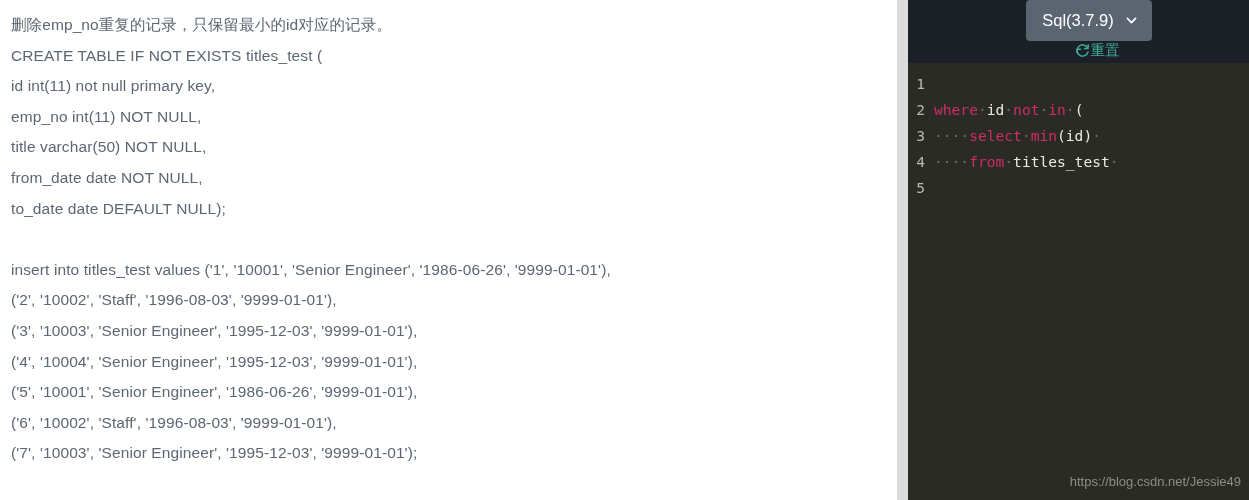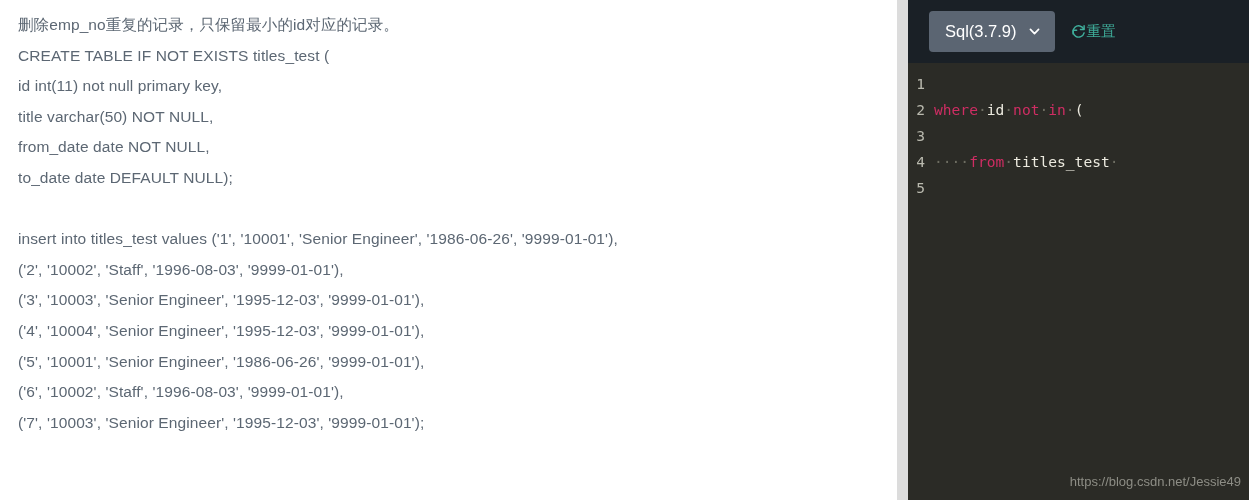--- a/index.html
+++ b/index.html
@@ -21,21 +21,21 @@
     background: #ffffff;
   }
 
   
   .left-pane {
     position: relative;
     width: 897px;
     height: 500px;
     background: #ffffff;
     box-sizing: border-box;
-    padding: 10px 0 0 18px;
+    padding: 10px 0 0 11px;
     overflow: hidden;
   }
   .desc-line {
     font-family: "Liberation Sans", sans-serif;
     font-size: 15.5px;
     line-height: 30.6px;
     color: #5c6773;
     white-space: pre;
     letter-spacing: 0.1px;
   }
@@ -65,20 +65,21 @@
     flex: 0 0 341px;
     overflow: hidden;
   }
   .editor-header {
     height: 63px;
     background: #1a2026;
     display: flex;
     align-items: center;
     padding-left: 21px;
     box-sizing: border-box;
+    flex-direction: column;
   }
   .lang-select {
     display: inline-flex;
     align-items: center;
     gap: 11px;
     height: 41px;
     padding: 0 14px 0 16px;
     background: #5b6572;
     border-radius: 4px;
     color: #ffffff;
@@ -164,20 +165,21 @@
 </head>
 <body>
 
 <div class="screen">
 
   <div class="left-pane">
     <div id="desc-container">
         <div class="desc-line">删除emp_no重复的记录，只保留最小的id对应的记录。</div>
         <div class="desc-line">CREATE TABLE IF NOT EXISTS titles_test (</div>
         <div class="desc-line">id int(11) not null primary key,</div>
+        <div class="desc-line">emp_no int(11) NOT NULL,</div>
         <div class="desc-line">title varchar(50) NOT NULL,</div>
         <div class="desc-line">from_date date NOT NULL,</div>
         <div class="desc-line">to_date date DEFAULT NULL);</div>
         <div class="desc-line blank"></div>
         <div class="desc-line">insert into titles_test values ('1', '10001', 'Senior Engineer', '1986-06-26', '9999-01-01'),</div>
         <div class="desc-line">('2', '10002', 'Staff', '1996-08-03', '9999-01-01'),</div>
         <div class="desc-line">('3', '10003', 'Senior Engineer', '1995-12-03', '9999-01-01'),</div>
         <div class="desc-line">('4', '10004', 'Senior Engineer', '1995-12-03', '9999-01-01'),</div>
         <div class="desc-line">('5', '10001', 'Senior Engineer', '1986-06-26', '9999-01-01'),</div>
         <div class="desc-line">('6', '10002', 'Staff', '1996-08-03', '9999-01-01'),</div>
@@ -211,21 +213,21 @@
           </svg>
         </span>
         <span>重置</span>
       </div>
 
     </div>
 
     <div class="code-area" id="code-area">
         <div class="code-row"><span class="gutter-num">1</span></div>
         <div class="code-row"><span class="gutter-num">2</span><span class="code-text"><span class="tok-kw">where</span><span class="tok-ws">·</span><span class="tok-plain">id</span><span class="tok-ws">·</span><span class="tok-kw">not</span><span class="tok-ws">·</span><span class="tok-kw">in</span><span class="tok-ws">·</span><span class="tok-plain">(</span></span></div>
-        <div class="code-row"><span class="gutter-num">3</span></div>
+        <div class="code-row"><span class="gutter-num">3</span><span class="code-text"><span class="tok-ws">····</span><span class="tok-kw">select</span><span class="tok-ws">·</span><span class="tok-kw">min</span><span class="tok-plain">(id)</span><span class="tok-ws">·</span></span></div>
         <div class="code-row"><span class="gutter-num">4</span><span class="code-text"><span class="tok-ws">····</span><span class="tok-kw">from</span><span class="tok-ws">·</span><span class="tok-plain">titles_test</span><span class="tok-ws">·</span></span></div>
         <div class="code-row"><span class="gutter-num">5</span></div>
       </div>
 
     <div class="watermark">https://blog.csdn.net/Jessie49</div>
   </div>
 
 </div>
 
 </body></html>

